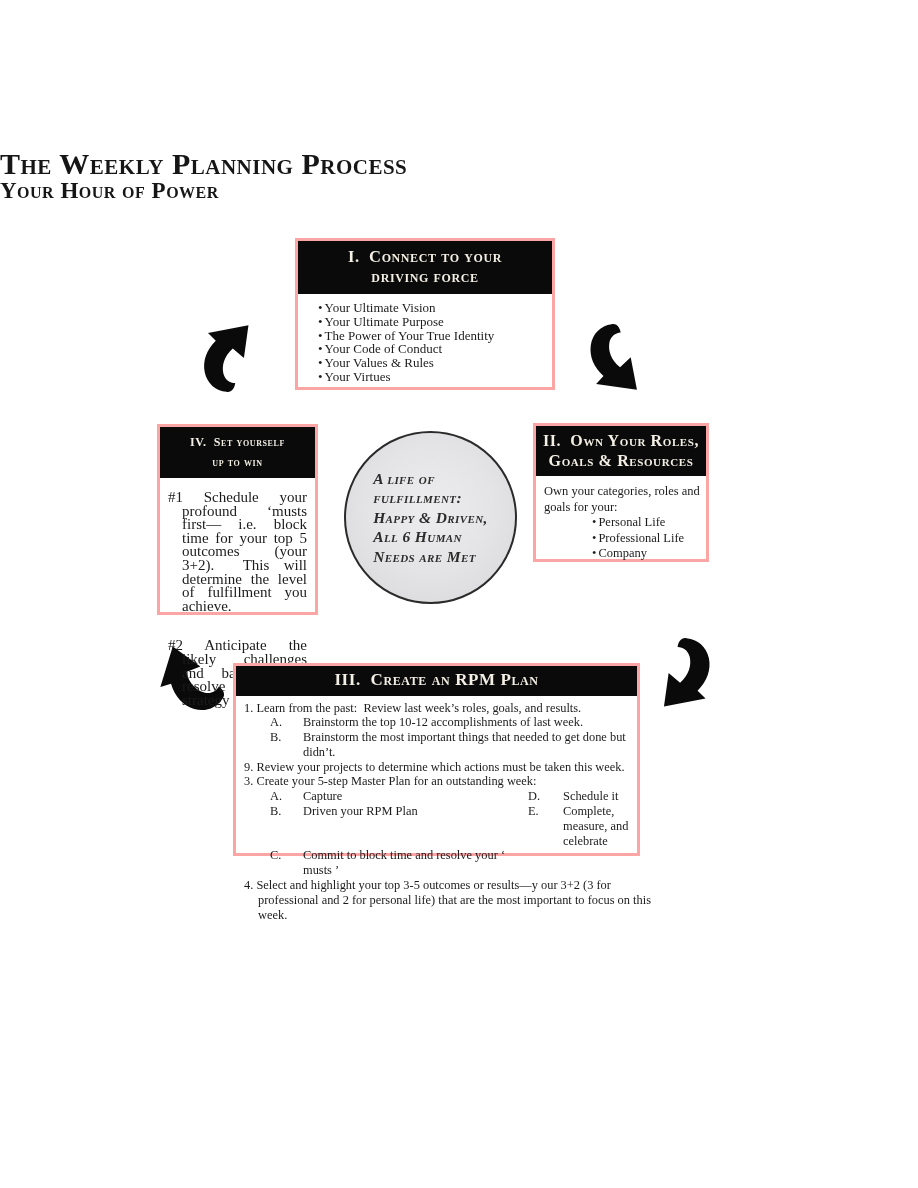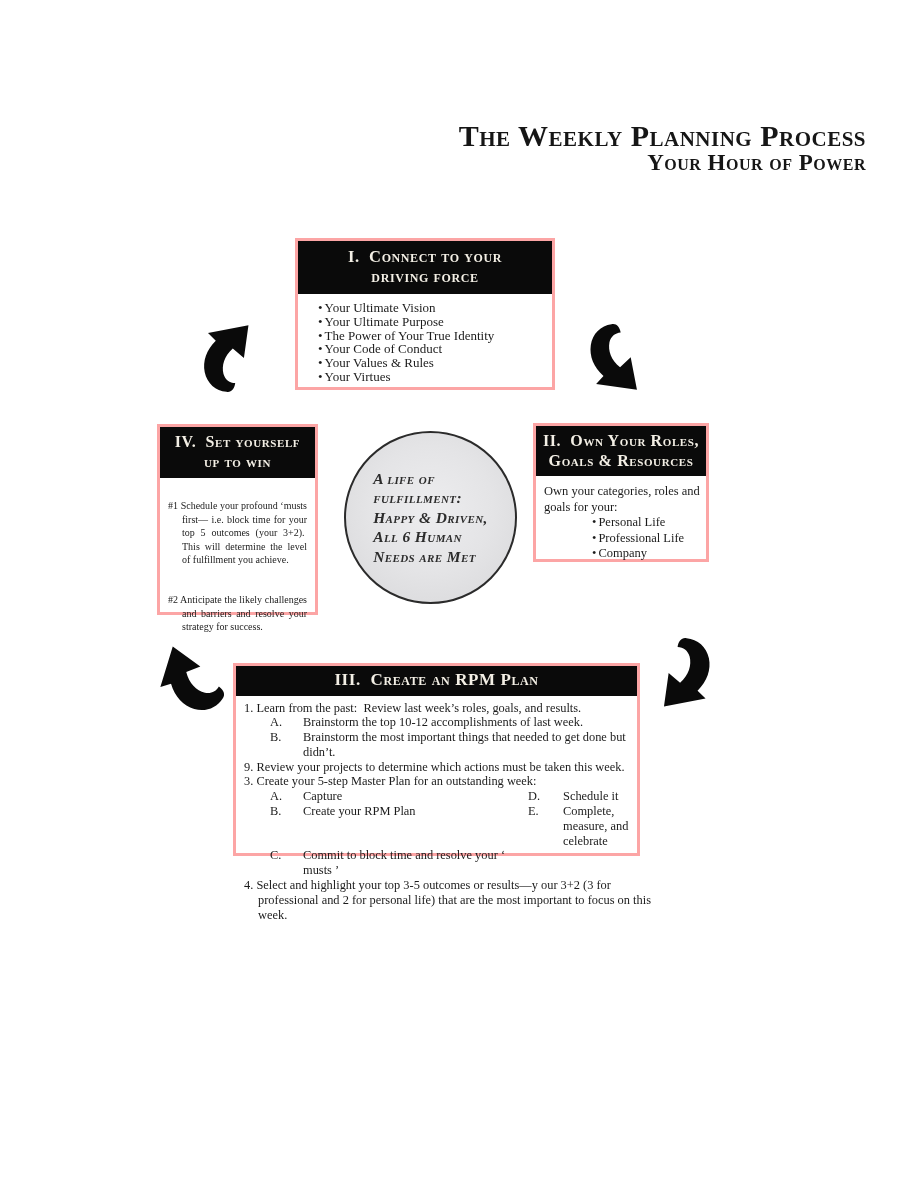--- a/index.html
+++ b/index.html
@@ -2,21 +2,21 @@
 <html><head>
 <meta charset="utf-8">
 <style>
   html,body{margin:0;padding:0;background:#ffffff;}
   .canvas{
     position:relative;width:918px;height:1188px;background:#ffffff;overflow:hidden;
     font-family:"Liberation Serif","DejaVu Serif",serif;color:#1b1b1b;
   }
   .sc{font-variant:small-caps;}
   
-  .title-wrap{position:absolute;left:0;top:120px;width:866px;text-align:right;}
+  .title-wrap{position:absolute;left:0;top:148px;width:866px;text-align:left;}
   .title-main{font-size:30px;font-weight:bold;letter-spacing:.5px;line-height:32px;color:#161616;}
   .title-sub{font-size:23px;font-weight:bold;letter-spacing:.5px;line-height:19px;color:#161616;margin-top:1px;}
   
   .pbox{position:absolute;box-sizing:border-box;border:3px solid #fca5a5;background:#ffffff;}
   .pbox-header{background:#0a0a0a;color:#f3efe5;text-align:center;font-weight:bold;letter-spacing:.6px;}
   .pbox-header .hl{display:block;}
   
   .box1{left:295px;top:238px;width:260px;height:152px;}
   .box1 .pbox-header{font-size:16.5px;line-height:20px;padding:6px 0 7px;}
   .box1 .pbox-body{padding:7px 4px 0 20px;}
@@ -24,22 +24,22 @@
   .box1 li::before{content:"\2022";margin-right:2px;}
   .pbox-body ul{margin:0;padding:0;}
   
   .box2{left:533px;top:423px;width:176px;height:139px;}
   .box2 .pbox-header{font-size:16px;line-height:19.5px;padding:5px 0 6px;}
   .box2 .pbox-body{padding:8px 4px 0 8px;font-size:12.5px;line-height:15.5px;}
   .box2 li{font-size:12.5px;line-height:15.5px;list-style:none;padding-left:48px;}
   .box2 li::before{content:"\2022";margin-right:2px;}
   
   .box4{left:157px;top:424px;width:161px;height:191px;}
-  .box4 .pbox-header{font-size:16px;line-height:20px;padding:5px 0 6px;}
-  .box4 .pbox-body{padding:21px 8px 0 8px;font-size:10px;line-height:13.6px;}
+  .box4 .pbox-header{font-size:12px;line-height:20px;padding:5px 0 6px;}
+  .box4 .pbox-body{padding:13px 8px 0 8px;font-size:15px;line-height:13.6px;}
   .box4 p{margin:0;text-align:justify;padding-left:14px;text-indent:-14px;}
   .box4 p + p{margin-top:26px;}
   
   .circle{
     position:absolute;left:344px;top:431px;width:173px;height:173px;border-radius:50%;
     border:2px solid #2b2b2b;box-sizing:border-box;
     background:radial-gradient(circle at 50% 45%, #ededef 0%, #e4e4e6 50%, #dedee0 72%, #e9e9eb 100%);
     display:flex;align-items:center;justify-content:center;text-align:left;font-style:italic;
   }
   .circle-text{font-size:15.5px;font-weight:bold;line-height:19.5px;color:#2c2c2c;letter-spacing:.4px;}
@@ -173,21 +173,21 @@
           <span>Capture</span>
         </span>
         <span class="b3-col-r">
           <span class="b3-letter-r">D.</span>
           <span>Schedule it</span>
         </span>
       </div>
       <div class="b3-cols">
         <span class="b3-col-l">
           <span class="b3-letter">B.</span>
-          <span>Create your RPM Plan</span>
+          <span>Driven your RPM Plan</span>
         </span>
         <span class="b3-col-r">
           <span class="b3-letter-r">E.</span>
           <span>Complete, measure, and celebrate</span>
         </span>
       </div>
       <div class="b3-cols">
         <span class="b3-col-l">
           <span class="b3-letter">C.</span>
           <span>Commit to block time and resolve your ‘ musts ’</span>

